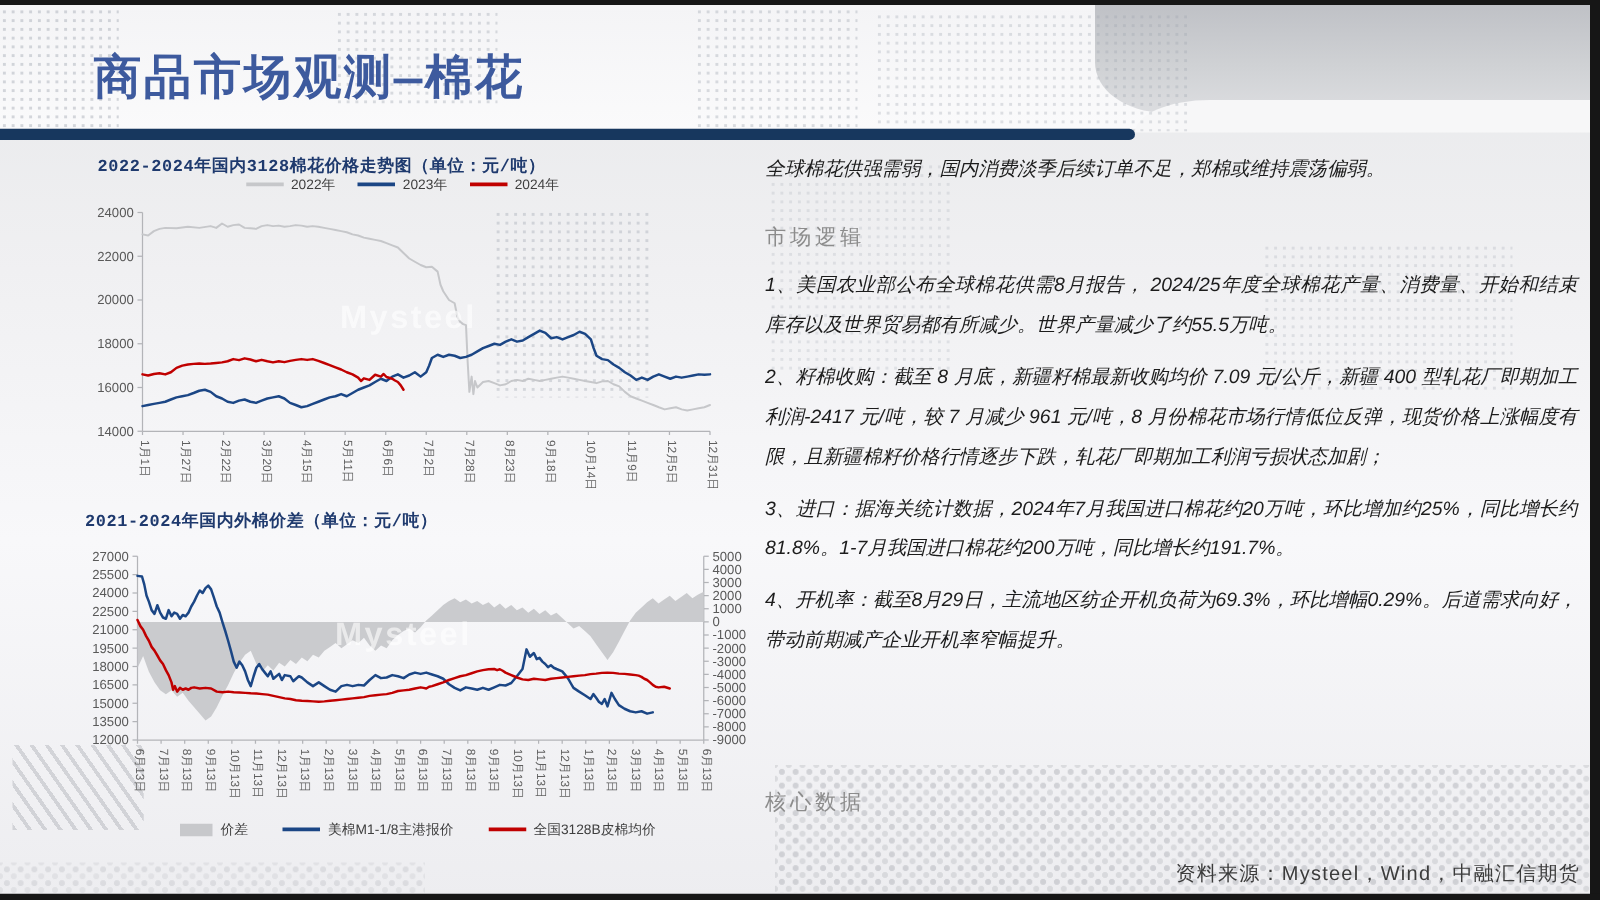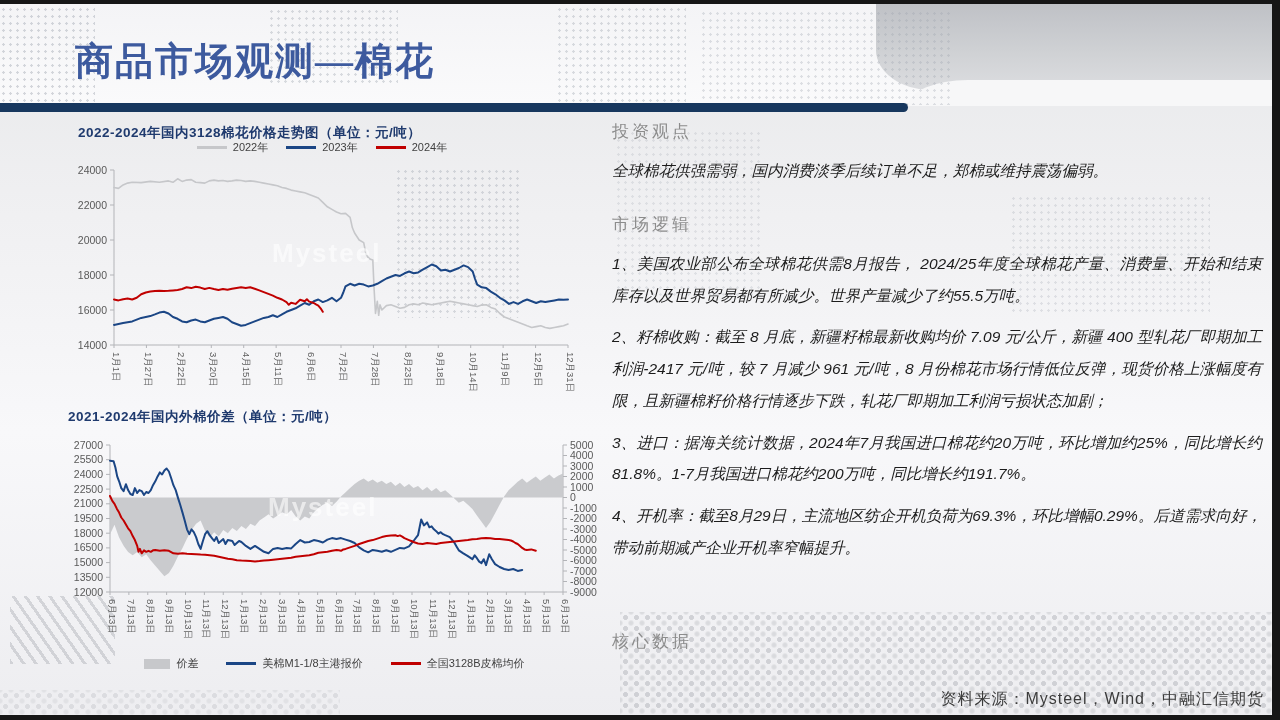--- a/index.html
+++ b/index.html
@@ -17,28 +17,28 @@
         background:repeating-linear-gradient(55deg,rgba(80,86,98,.38) 0 3px,transparent 3px 10px);}
   
   .header-white{position:absolute;left:0;top:4px;width:1272px;height:99px;
         background:linear-gradient(180deg,#f4f4f6,#fafafb);}
   .gray-band{position:absolute;left:876px;top:4px;width:396px;height:86px;
         background:linear-gradient(180deg,#bfc1c6 0%,#cfd1d4 55%,#dcdde0 100%);
         border-bottom-left-radius:55px 40px;}
   .white-curve{position:absolute;left:908px;top:80px;width:364px;height:26px;
         background:#f7f7f8;border-top-left-radius:60px 26px;}
   .page-title{position:absolute;left:75px;top:36px;
-        font-family:Liberation Serif, serif;font-weight:700;font-size:38px;
+        font-family:Liberation Mono, monospace;font-weight:700;font-size:38px;
         color:#3d5a9e;letter-spacing:2px;}
   .navy-bar{position:absolute;left:0;top:103px;width:908px;height:9px;
         background:#17375e;border-radius:0 5px 5px 0;}
   
   .edge{position:absolute;background:#161616;}
   
-  .chart-title{position:absolute;font-family:Liberation Sans, sans-serif;font-weight:700;
+  .chart-title{position:absolute;font-family:Liberation Mono, monospace;font-weight:700;
         font-size:13.5px;color:#1f3a6e;letter-spacing:.5px;}
   svg.chart{position:absolute;overflow:visible;}
   svg.chart text{font-family:"Liberation Sans",sans-serif;}
   svg.chart .ytick{font-size:10.5px;fill:#595959;}
   svg.chart .xtick{font-size:9.5px;fill:#5f5f5f;}
   .legend{position:absolute;display:flex;justify-content:center;align-items:center;
         gap:18px;font-size:11px;color:#3f3f3f;}
   .lg-item{display:flex;align-items:center;gap:6px;white-space:nowrap;}
   .sw-line{display:inline-block;width:30px;height:3px;}
   .sw-area{display:inline-block;width:26px;height:10px;}
@@ -263,21 +263,20 @@
         <span>美棉M1-1/8主港报价</span>
       </span>
       <span class="lg-item">
         <span class="sw-line" style="background: rgb(192, 0, 0);"></span>
         <span>全国3128B皮棉均价</span>
       </span>
     </div>
 
   <div class="right-panel">
     <div class="sec">
-      <div class="sec-head">投资观点</div>
       <p>全球棉花供强需弱，国内消费淡季后续订单不足，郑棉或维持震荡偏弱。</p>
     </div>
     <div class="sec">
       <div class="sec-head">市场逻辑</div>
       <p>1、美国农业部公布全球棉花供需8月报告， 2024/25年度全球棉花产量、消费量、开始和结束库存以及世界贸易都有所减少。世界产量减少了约55.5万吨。</p>
       <p>2、籽棉收购：截至 8 月底，新疆籽棉最新收购均价 7.09 元/公斤，新疆 400 型轧花厂即期加工利润-2417 元/吨，较 7 月减少 961 元/吨，8 月份棉花市场行情低位反弹，现货价格上涨幅度有限，且新疆棉籽价格行情逐步下跌，轧花厂即期加工利润亏损状态加剧；</p>
       <p>3、进口：据海关统计数据，2024年7月我国进口棉花约20万吨，环比增加约25%，同比增长约81.8%。1-7月我国进口棉花约200万吨，同比增长约191.7%。</p>
       <p>4、开机率：截至8月29日，主流地区纺企开机负荷为69.3%，环比增幅0.29%。后道需求向好，带动前期减产企业开机率窄幅提升。</p>
     </div>
   </div>

